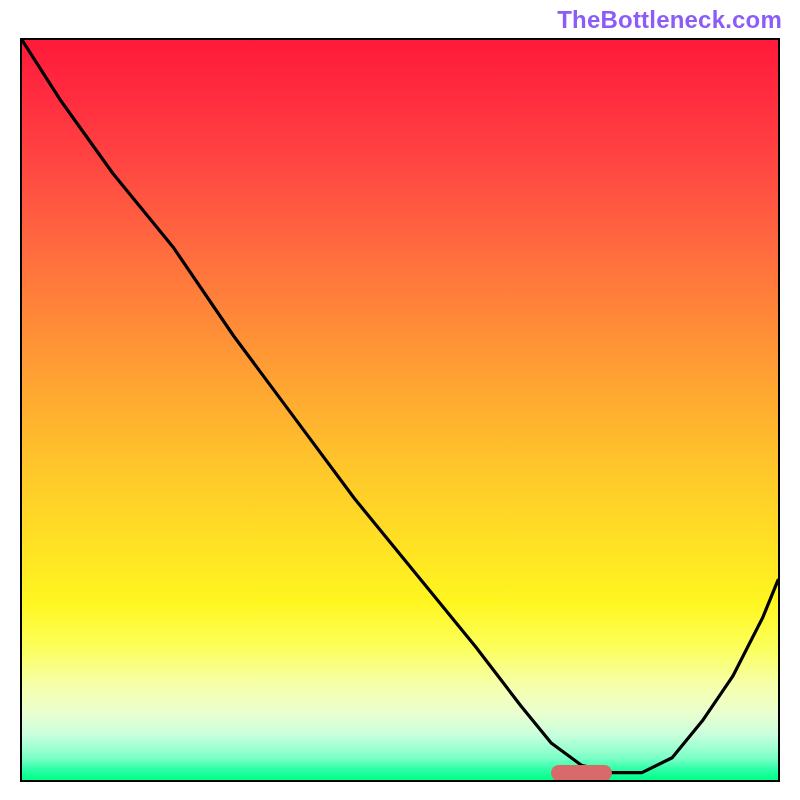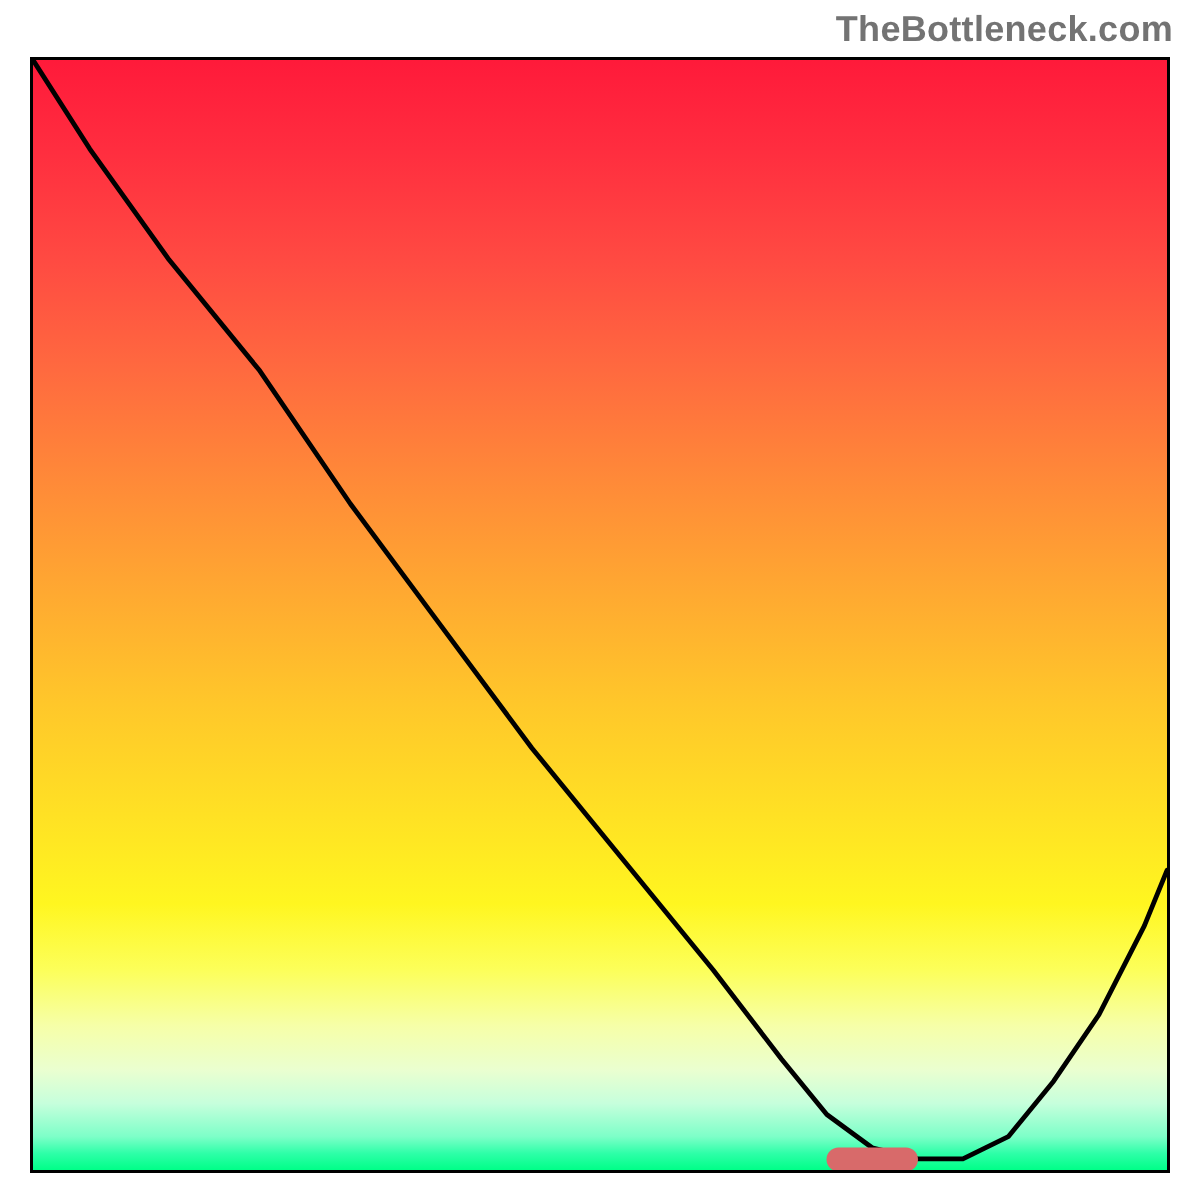--- a/index.html
+++ b/index.html
@@ -59,21 +59,21 @@
     background: #d86a6a;
     border-radius: 12px;
   }
   .watermark {
     position: absolute;
     top: 6px;
     right: 18px;
     font-family: Arial, Helvetica, sans-serif;
     font-weight: 700;
     font-size: 24px;
-    color: #737373;
+    color: #8b5cf6;
     letter-spacing: 0.2px;
   }
 </style>
 </head>
 <body>
 
 <div class="chart-container">
 
   <div class="watermark">TheBottleneck.com</div>
 

